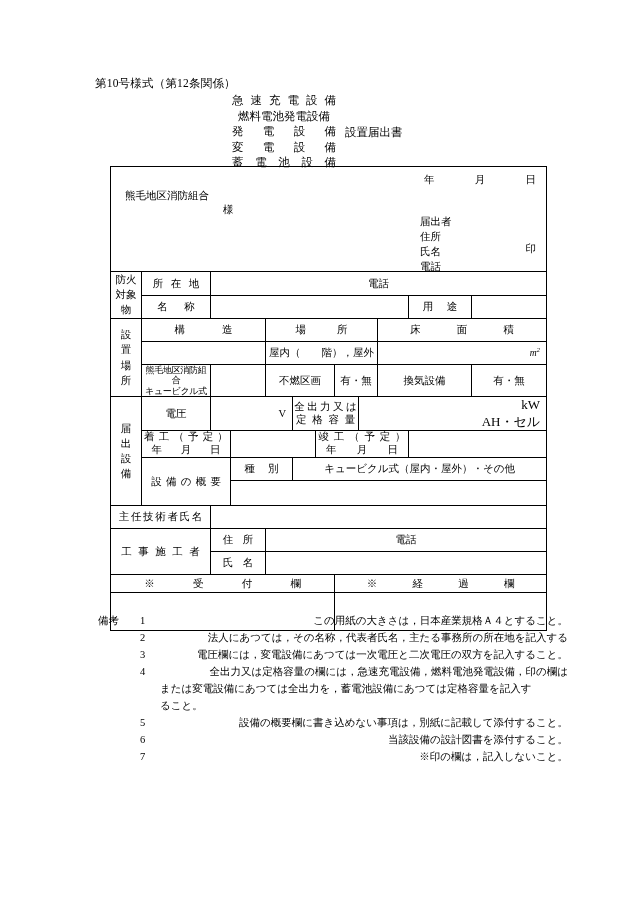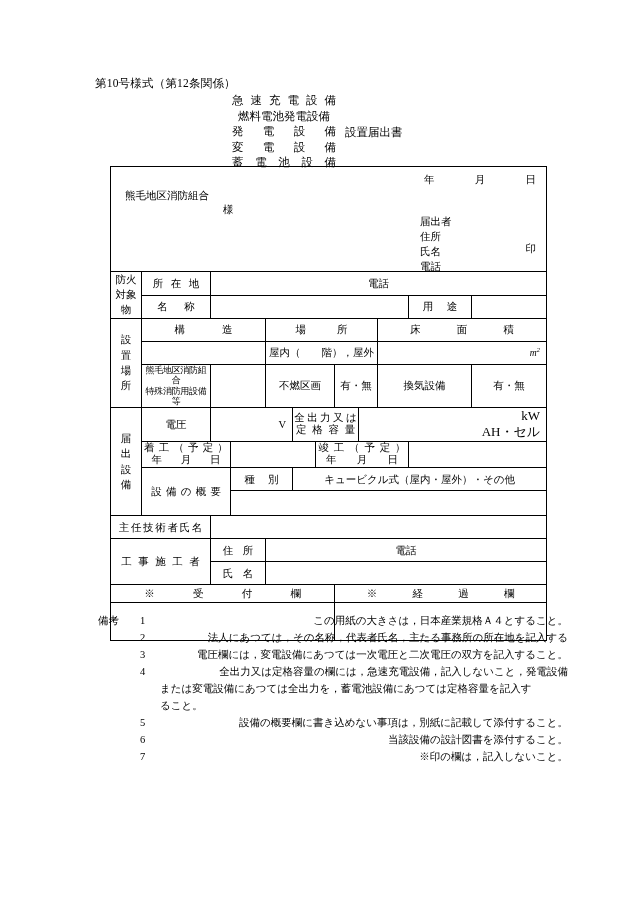--- a/index.html
+++ b/index.html
@@ -397,21 +397,21 @@
       </td>
       <td colspan="5" class="c-right pad-r">
         <span class="sqm">m<sup>2</sup></span>
       </td>
     </tr>
 
     <tr>
       <td colspan="2" style="height:23px">
         <div class="twoline">
           <div>熊毛地区消防組合</div>
-          <div>特殊消防用設備等</div>
+          <div>キュービクル式</div>
         </div>
       </td>
       <td colspan="2"></td>
       <td colspan="3" class="c-center">
         <span>不燃区画</span>
       </td>
       <td colspan="2" class="c-center">
         <span>有・無</span>
       </td>
       <td colspan="3" class="c-center">
@@ -605,21 +605,21 @@
       <li class="rm-item">
         <span class="rm-num">2</span>
         <span class="rm-text">法人にあつては，その名称，代表者氏名，主たる事務所の所在地を記入する</span>
       </li>
       <li class="rm-item">
         <span class="rm-num">3</span>
         <span class="rm-text">電圧欄には，変電設備にあつては一次電圧と二次電圧の双方を記入すること。</span>
       </li>
       <li class="rm-item">
         <span class="rm-num">4</span>
-        <span class="rm-text">全出力又は定格容量の欄には，急速充電設備，記入しないこと，発電設備</span>
+        <span class="rm-text">全出力又は定格容量の欄には，急速充電設備，燃料電池発電設備，印の欄は</span>
       </li>
       <li class="rm-cont" style="white-space:pre-line">または変電設備にあつては全出力を，蓄電池設備にあつては定格容量を記入す
 ること。</li>
       <li class="rm-item">
         <span class="rm-num">5</span>
         <span class="rm-text">設備の概要欄に書き込めない事項は，別紙に記載して添付すること。</span>
       </li>
       <li class="rm-item">
         <span class="rm-num">6</span>
         <span class="rm-text">当該設備の設計図書を添付すること。</span>

